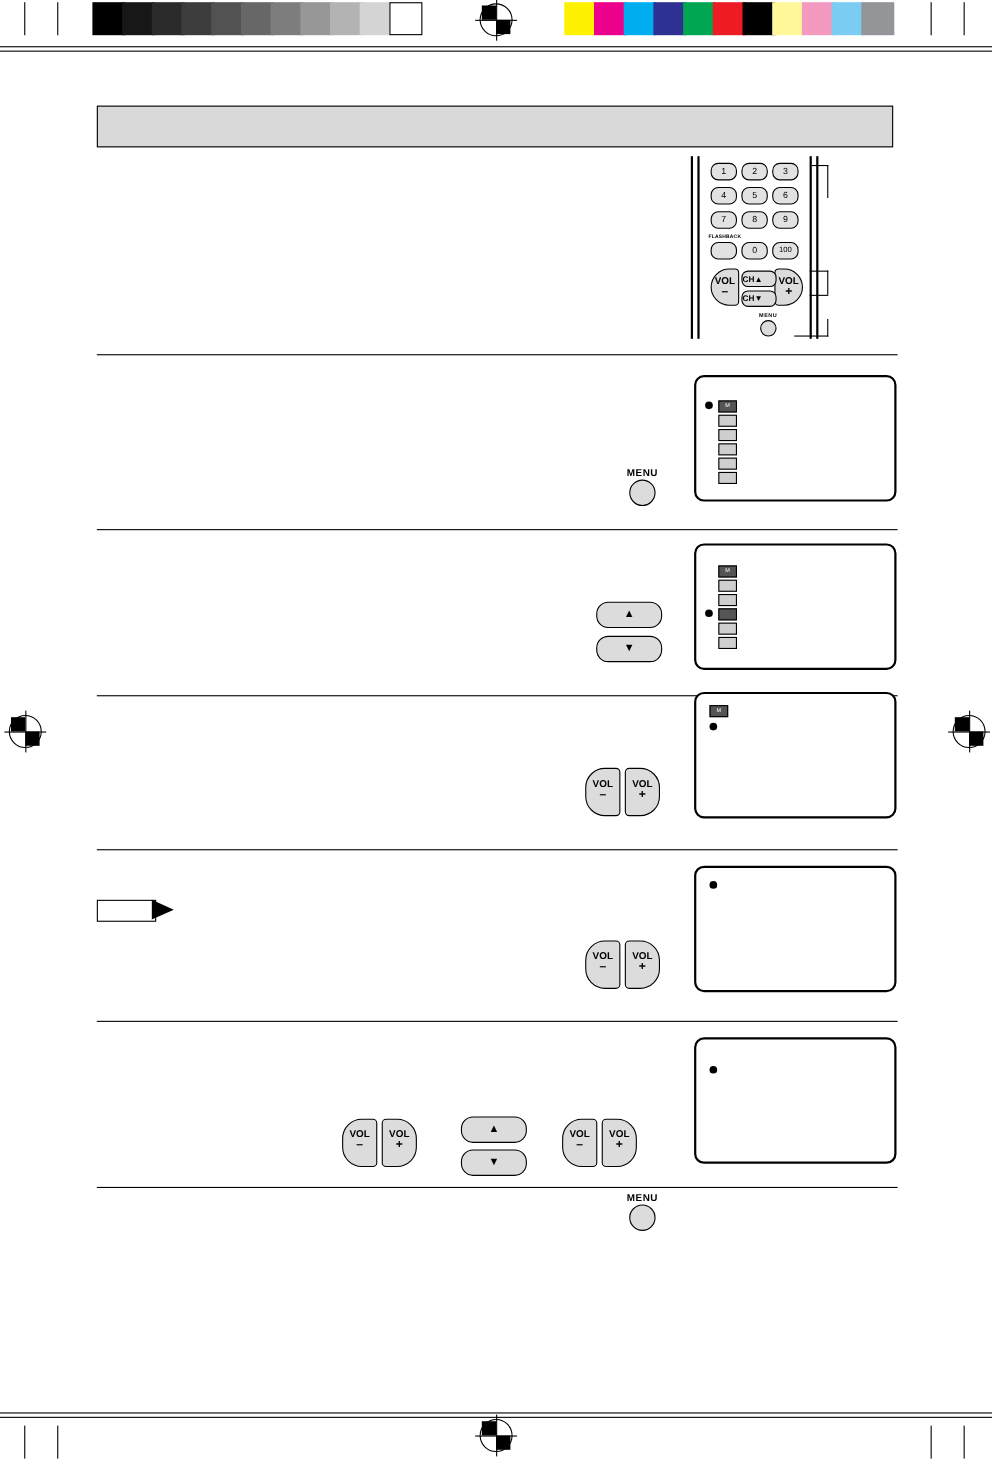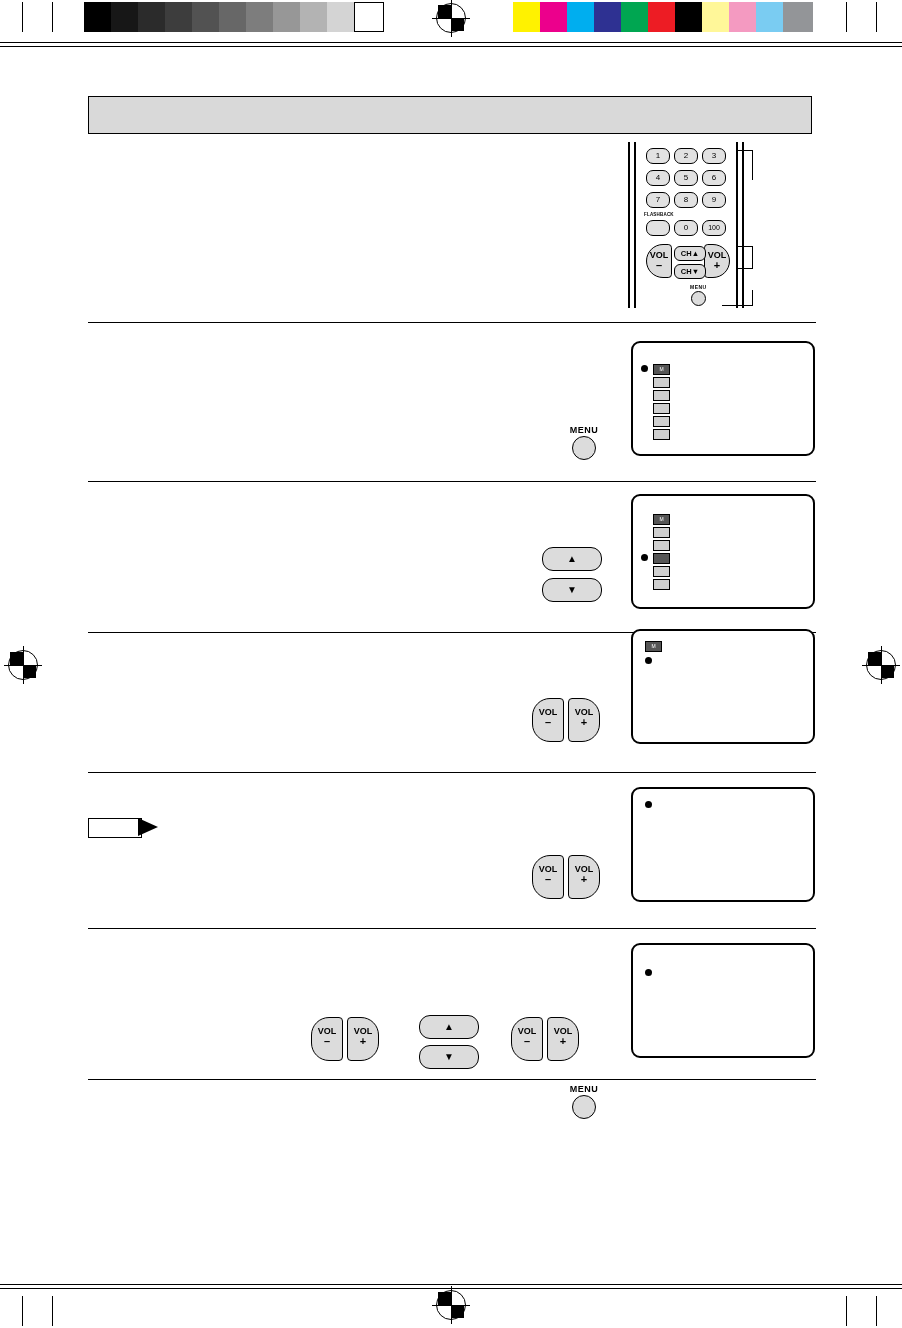--- a/index.html
+++ b/index.html
@@ -161,21 +161,20 @@
     line-height: 1;
   }
 
   .ch-pill {
     position: absolute;
     border: 1px solid #000;
     border-radius: 6px;
     background: #dcdcdc;
     font-size: 7.5px;
     font-weight: bold;
-    text-align: center;
     color: #000;
   }
 
   .menu-btn {
     position: absolute;
     text-align: center;
   }
   .menu-btn .mlabel {
     font-size: 9px;
     font-weight: bold;

